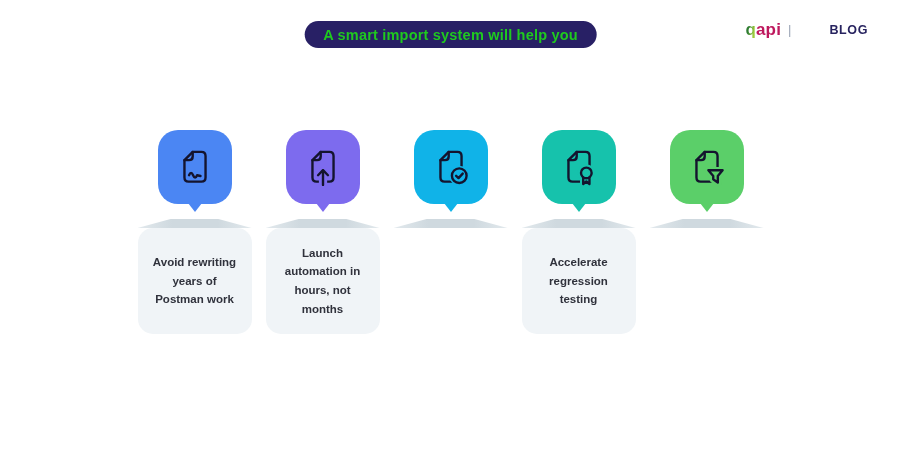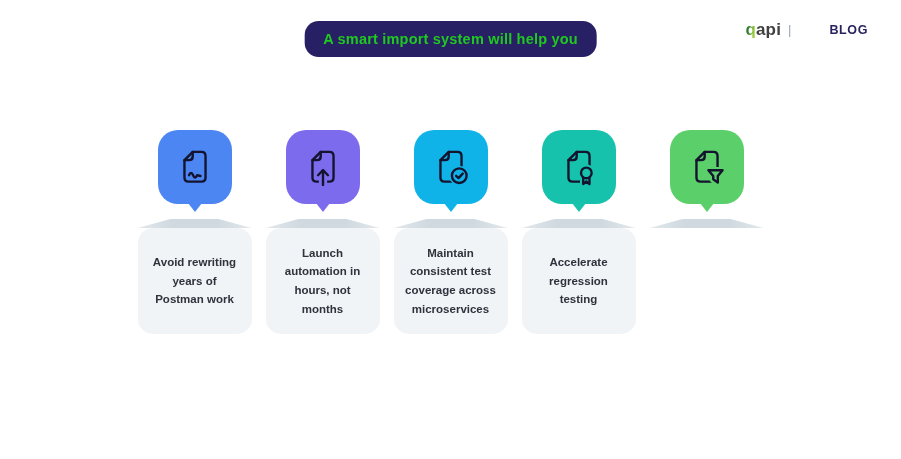--- a/index.html
+++ b/index.html
@@ -3,36 +3,36 @@
 <meta charset="utf-8">
 <style>
   html,body{margin:0;padding:0;background:#ffffff;}
   .canvas{
     position:relative;width:901px;height:459px;background:#ffffff;overflow:hidden;
     font-family:"Liberation Sans",sans-serif;
   }
   
   .title-pill{
     position:absolute;top:21px;left:50%;transform:translateX(-50%);
-    height:36px;padding:0 19px;border-radius:14px;
+    height:27px;padding:0 19px;border-radius:14px;
     display:flex;align-items:center;justify-content:center;
     background:var(--pill-bg,#282065);
   }
   .title-pill span{
     color:var(--pill-text,#1fc91f);font-size:14.5px;font-weight:bold;letter-spacing:.2px;white-space:nowrap;
   }
   .logo{
     position:absolute;top:21px;right:33px;display:flex;align-items:center;gap:0;
   }
   .logo .q{
     font-size:17px;font-weight:800;line-height:1;
     background:linear-gradient(100deg,#2f7d33 30%,#9ccb3b 75%);
     -webkit-background-clip:text;background-clip:text;color:transparent;
   }
-  .logo .rest{font-size:17px;font-weight:800;line-height:1;color:#404040;letter-spacing:.2px;}
+  .logo .rest{font-size:17px;font-weight:800;line-height:1;color:#be185d;letter-spacing:.2px;}
   .logo .divider{font-size:13px;color:#9aa3b5;margin:0 6px 0 7px;font-weight:400;}
   .logo .suffix{font-size:12.5px;font-weight:800;color:#27235f;letter-spacing:.6px;margin-left:32px;}
   
   .columns{
     position:absolute;top:130px;left:50%;transform:translateX(-50%);
     display:flex;gap:14px;
   }
   .col{width:114px;display:flex;flex-direction:column;align-items:center;}
   .tile{
     width:74px;height:74px;border-radius:20px;background:var(--accent);
@@ -116,26 +116,20 @@
       <div class="tile">
         <svg width="44" height="44" viewBox="0 0 48 48">
           <path class="stroke" d="M21.5 7.5 H31 Q35.5 7.5 35.5 12 V35.5 Q35.5 40 31 40 H17 Q12.5 40 12.5 35.5 V16.5 Z"></path>
           <path class="stroke" d="M21.5 7.5 V12.5 Q21.5 16.5 17.5 16.5 H12.5"></path>
           <circle cx="33" cy="33.5" r="11" fill="currentColor"></circle>
           <circle class="stroke" cx="33" cy="33.5" r="8"></circle>
           <path class="stroke" d="M29.6 33.6 L32.2 36.1 L36.8 31.2"></path>
         </svg>
       </div>
       <div class="fold-shadow"></div>
-      <div class="card">
-        <p>Maintain
-consistent test
-coverage across
-microservices</p>
-      </div>
     </div>
 
     <div class="col" style="--accent: #16c2ac;">
       <div class="tile">
         <svg width="44" height="44" viewBox="0 0 48 48">
           <path class="stroke" d="M21.5 7.5 H31 Q35.5 7.5 35.5 12 V35.5 Q35.5 40 31 40 H17 Q12.5 40 12.5 35.5 V16.5 Z"></path>
           <path class="stroke" d="M21.5 7.5 V12.5 Q21.5 16.5 17.5 16.5 H12.5"></path>
           <circle cx="32" cy="30.5" r="9.5" fill="currentColor"></circle>
           <path class="erase" stroke-width="7" d="M28.6 35.5 V42 L32 39.4 L35.4 42 V35.5"></path>
           <circle class="stroke" cx="32" cy="30.5" r="5.8" stroke-width="2.4"></circle>

